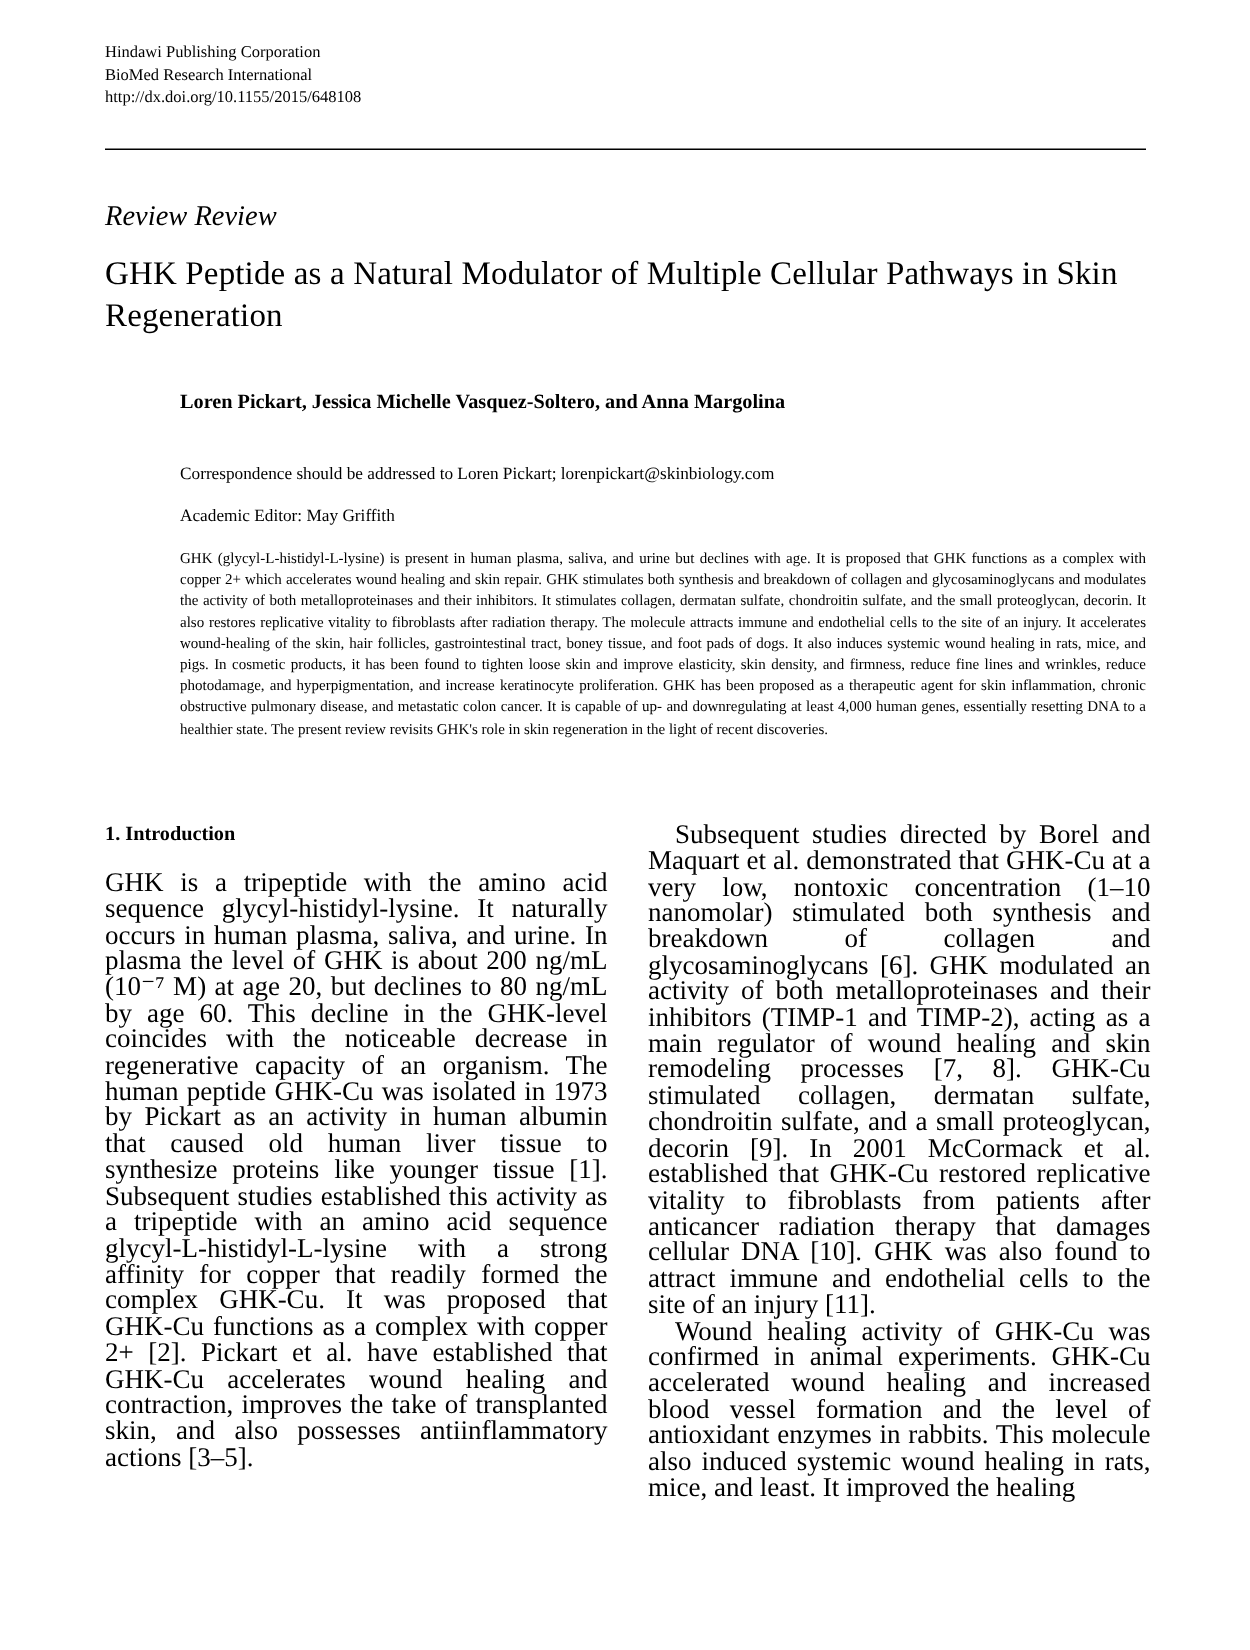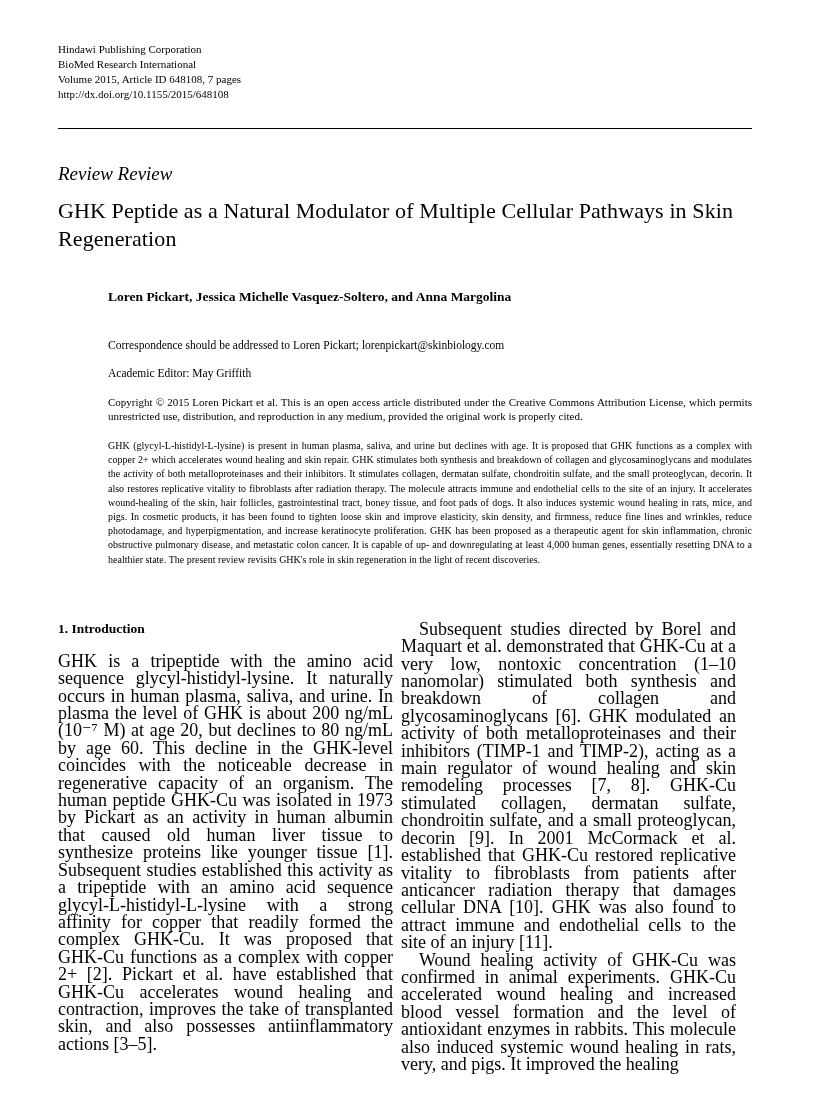--- a/index.html
+++ b/index.html
@@ -11,24 +11,24 @@
   body {
     width: 833px;
     height: 1100px;
     position: relative;
     color: #000;
     font-family: "Liberation Serif", "DejaVu Serif", serif;
     -webkit-font-smoothing: antialiased;
   }
   .page {
     position: absolute;
-    left: 58px;
+    left: 70px;
     top: 0;
     width: 694px;
-    padding-top: 42px;
+    padding-top: 28px;
   }
   .journal-header {
     font-size: 11px;
     line-height: 15px;
   }
   .rule {
     border: none;
     border-top: 1px solid #000;
     margin: 26px 0 0 0;
     height: 0;
@@ -72,21 +72,21 @@
     margin: 0 0 16px 0;
   }
   .abstract {
     font-size: 10px;
     line-height: 14.2px;
     text-align: justify;
     margin: 0;
   }
   .columns {
     display: flex;
-    gap: 8px;
+    gap: 27px;
     margin-top: 54px;
   }
   .col {
     width: 335px;
     flex: 0 0 335px;
   }
   .section-heading {
     font-size: 13.5px;
     font-weight: bold;
     margin: 0 0 16px 0;
@@ -105,42 +105,40 @@
   }
 </style>
 </head>
 <body>
 
 <div class="page">
 
   <header class="journal-header">
     <div>Hindawi Publishing Corporation</div>
     <div>BioMed Research International</div>
-    <div>Volume 2015, Article ID 648108, 7 pages</div>
     <div>http://dx.doi.org/10.1155/2015/648108</div>
   </header>
 
   <hr class="rule">
 
   <div class="article-type">Review Review</div>
 
   <h1 class="title">GHK Peptide as a Natural Modulator of Multiple Cellular Pathways in Skin Regeneration</h1>
 
   <div class="meta">
     <div class="authors">Loren Pickart, Jessica Michelle Vasquez-Soltero, and Anna Margolina</div>
     <div class="meta-line">Correspondence should be addressed to Loren Pickart; lorenpickart@skinbiology.com</div>
     <div class="meta-line">Academic Editor: May Griffith</div>
-    <p class="copyright">Copyright © 2015 Loren Pickart et al. This is an open access article distributed under the Creative Commons Attribution License, which permits unrestricted use, distribution, and reproduction in any medium, provided the original work is properly cited.</p>
     <p class="abstract">GHK (glycyl-L-histidyl-L-lysine) is present in human plasma, saliva, and urine but declines with age. It is proposed that GHK functions as a complex with copper 2+ which accelerates wound healing and skin repair. GHK stimulates both synthesis and breakdown of collagen and glycosaminoglycans and modulates the activity of both metalloproteinases and their inhibitors. It stimulates collagen, dermatan sulfate, chondroitin sulfate, and the small proteoglycan, decorin. It also restores replicative vitality to fibroblasts after radiation therapy. The molecule attracts immune and endothelial cells to the site of an injury. It accelerates wound-healing of the skin, hair follicles, gastrointestinal tract, boney tissue, and foot pads of dogs. It also induces systemic wound healing in rats, mice, and pigs. In cosmetic products, it has been found to tighten loose skin and improve elasticity, skin density, and firmness, reduce fine lines and wrinkles, reduce photodamage, and hyperpigmentation, and increase keratinocyte proliferation. GHK has been proposed as a therapeutic agent for skin inflammation, chronic obstructive pulmonary disease, and metastatic colon cancer. It is capable of up- and downregulating at least 4,000 human genes, essentially resetting DNA to a healthier state. The present review revisits GHK's role in skin regeneration in the light of recent discoveries.</p>
   </div>
 
   <div class="columns">
     <div class="col">
       <h2 class="section-heading">1. Introduction</h2>
       <p class="body-para">GHK is a tripeptide with the amino acid sequence glycyl-histidyl-lysine. It naturally occurs in human plasma, saliva, and urine. In plasma the level of GHK is about 200 ng/mL (10⁻⁷ M) at age 20, but declines to 80 ng/mL by age 60. This decline in the GHK-level coincides with the noticeable decrease in regenerative capacity of an organism. The human peptide GHK-Cu was isolated in 1973 by Pickart as an activity in human albumin that caused old human liver tissue to synthesize proteins like younger tissue [1]. Subsequent studies established this activity as a tripeptide with an amino acid sequence glycyl-L-histidyl-L-lysine with a strong affinity for copper that readily formed the complex GHK-Cu. It was proposed that GHK-Cu functions as a complex with copper 2+ [2]. Pickart et al. have established that GHK-Cu accelerates wound healing and contraction, improves the take of transplanted skin, and also possesses antiinflammatory actions [3–5].</p>
     </div>
     <div class="col">
       <p class="body-para indent">Subsequent studies directed by Borel and Maquart et al. demonstrated that GHK-Cu at a very low, nontoxic concentration (1–10 nanomolar) stimulated both synthesis and breakdown of collagen and glycosaminoglycans [6]. GHK modulated an activity of both metalloproteinases and their inhibitors (TIMP-1 and TIMP-2), acting as a main regulator of wound healing and skin remodeling processes [7, 8]. GHK-Cu stimulated collagen, dermatan sulfate, chondroitin sulfate, and a small proteoglycan, decorin [9]. In 2001 McCormack et al. established that GHK-Cu restored replicative vitality to fibroblasts from patients after anticancer radiation therapy that damages cellular DNA [10]. GHK was also found to attract immune and endothelial cells to the site of an injury [11].</p>
-      <p class="body-para indent">Wound healing activity of GHK-Cu was confirmed in animal experiments. GHK-Cu accelerated wound healing and increased blood vessel formation and the level of antioxidant enzymes in rabbits. This molecule also induced systemic wound healing in rats, very, and pigs. It improved the healing</p>
+      <p class="body-para indent">Wound healing activity of GHK-Cu was confirmed in animal experiments. GHK-Cu accelerated wound healing and increased blood vessel formation and the level of antioxidant enzymes in rabbits. This molecule also induced systemic wound healing in rats, mice, and least. It improved the healing</p>
     </div>
   </div>
 
 </div>
 
 </body></html>

